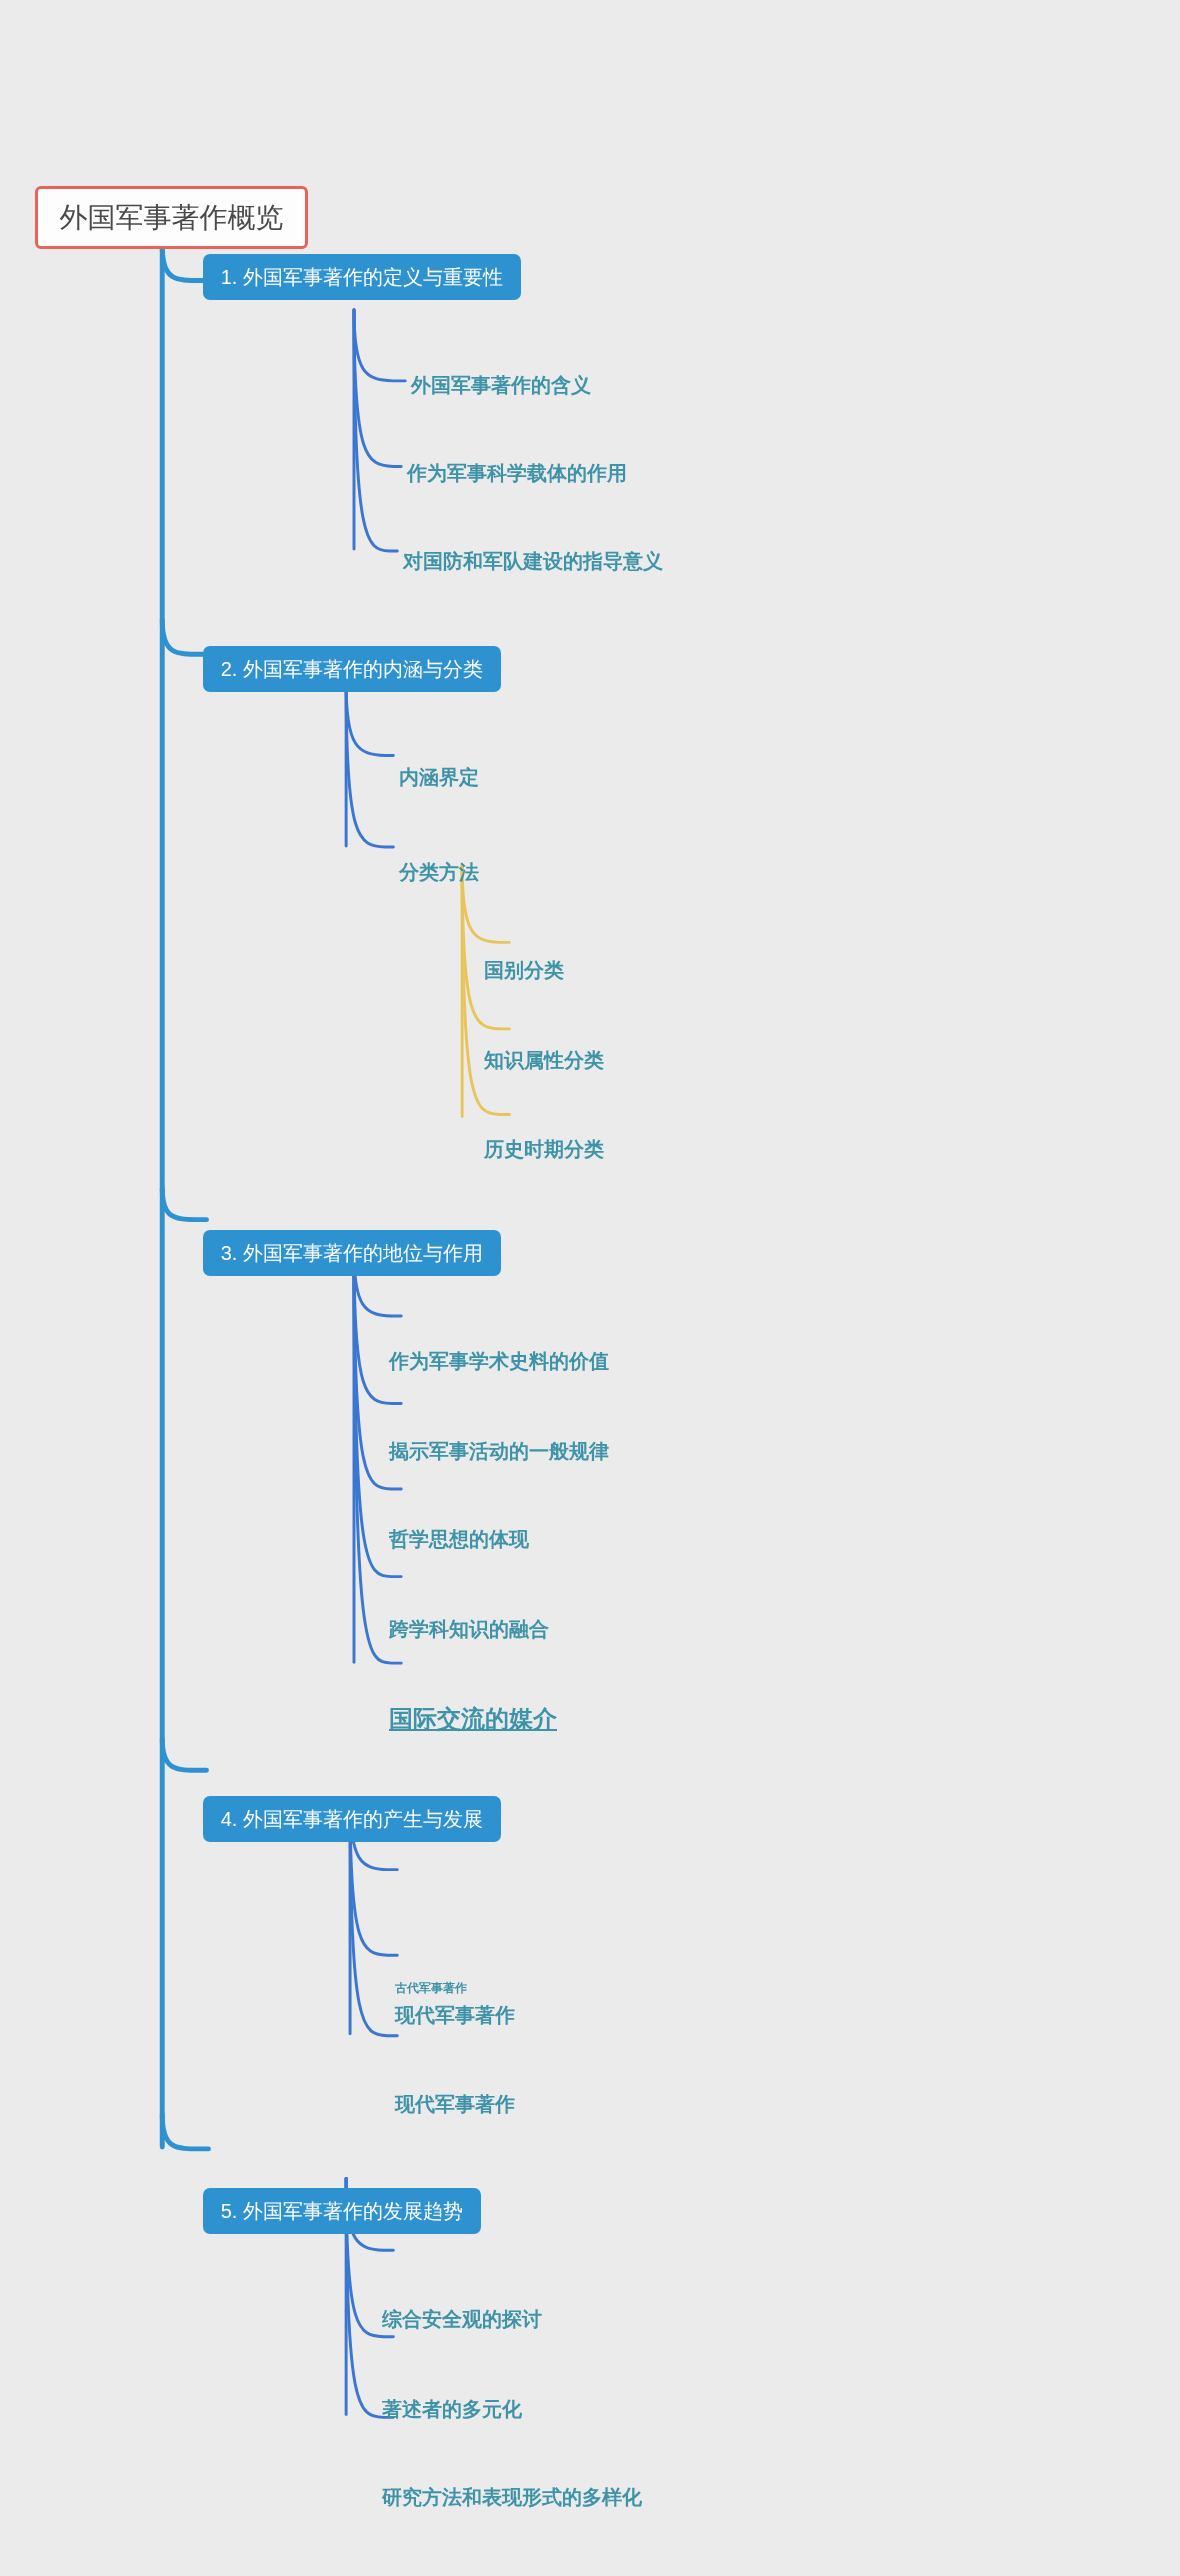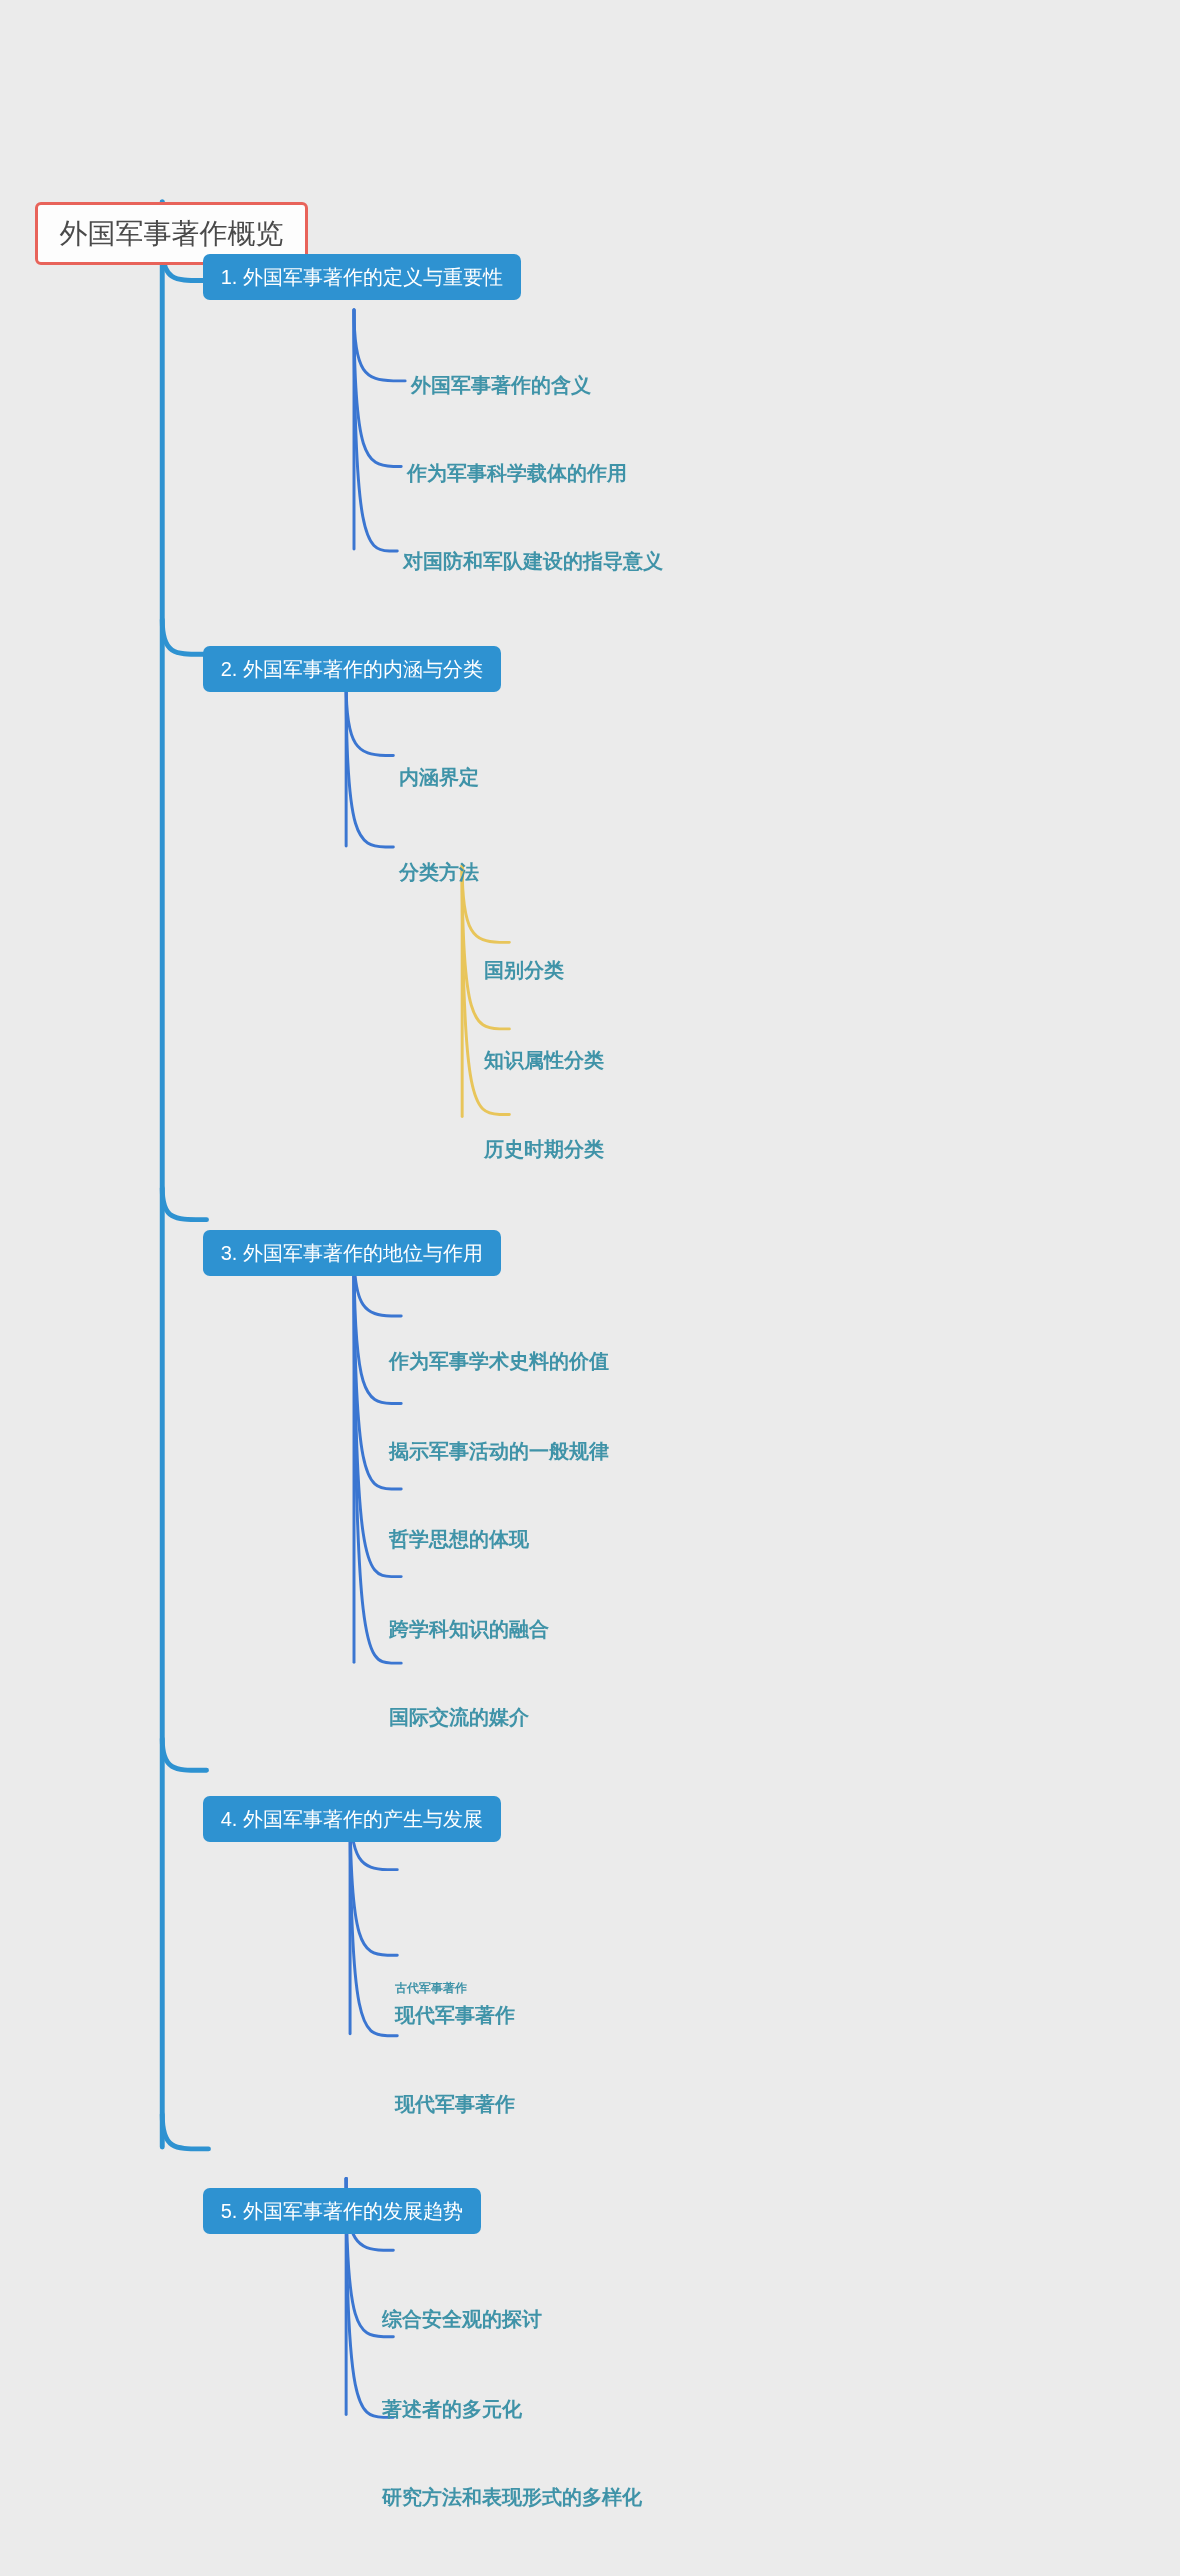--- a/index.html
+++ b/index.html
@@ -110,21 +110,21 @@
     <path d="M356,1830 C356,1893 368,1900 394,1901 L404,1901" fill="none" stroke="#3b76d1" stroke-width="3" stroke-linecap="round"></path>
     <path d="M356,1830 C356,1980 368,1987 394,1988 L404,1988" fill="none" stroke="#3b76d1" stroke-width="3" stroke-linecap="round"></path>
     <path d="M356,1830 C356,2062 368,2069 394,2070 L404,2070" fill="none" stroke="#3b76d1" stroke-width="3" stroke-linecap="round"></path>
 
     <path d="M352,2215 L352,2455" fill="none" stroke="#3b76d1" stroke-width="3" stroke-linecap="round"></path>
     <path d="M352,2215 C352,2280 364,2287 390,2288 L400,2288" fill="none" stroke="#3b76d1" stroke-width="3" stroke-linecap="round"></path>
     <path d="M352,2215 C352,2368 364,2375 390,2376 L400,2376" fill="none" stroke="#3b76d1" stroke-width="3" stroke-linecap="round"></path>
     <path d="M352,2215 C352,2450 364,2457 390,2458 L400,2458" fill="none" stroke="#3b76d1" stroke-width="3" stroke-linecap="round"></path>
   </svg>
 
-  <div class="node node-root" style="left: 35px; top: 202px; font-size: 28px;">
+  <div class="node node-root" style="left: 35px; top: 186px; font-size: 28px;">
     <span>外国军事著作概览</span>
   </div>
 
   <div class="node node-l1" style="left: 203px; top: 254px; font-size: 20px;">
     <span>1. 外国军事著作的定义与重要性</span>
   </div>
   <div class="node node-l2" style="left: 411px; top: 371px; font-size: 20px;">
     <span>外国军事著作的含义</span>
   </div>
   <div class="node node-l2" style="left: 407px; top: 459px; font-size: 20px;">
@@ -161,21 +161,21 @@
   </div>
   <div class="node node-l2" style="left: 389px; top: 1437px; font-size: 20px;">
     <span>揭示军事活动的一般规律</span>
   </div>
   <div class="node node-l2" style="left: 389px; top: 1525px; font-size: 20px;">
     <span>哲学思想的体现</span>
   </div>
   <div class="node node-l2" style="left: 389px; top: 1615px; font-size: 20px;">
     <span>跨学科知识的融合</span>
   </div>
-  <div class="node node-l2" style="left: 389px; top: 1703px; font-size: 20px;">
+  <div class="node node-l2" style="left: 389px; top: 1703px; font-size: 24px; text-decoration: underline;">
     <span>国际交流的媒介</span>
   </div>
 
   <div class="node node-l1" style="left: 203px; top: 1796px; font-size: 20px;">
     <span>4. 外国军事著作的产生与发展</span>
   </div>
   <div class="node node-l2" style="left: 395px; top: 1979px; font-size: 12px; text-align: right;">
     <span>古代军事著作</span>
   </div>
   <div class="node node-l2" style="left: 395px; top: 2001px; font-size: 20px;">

